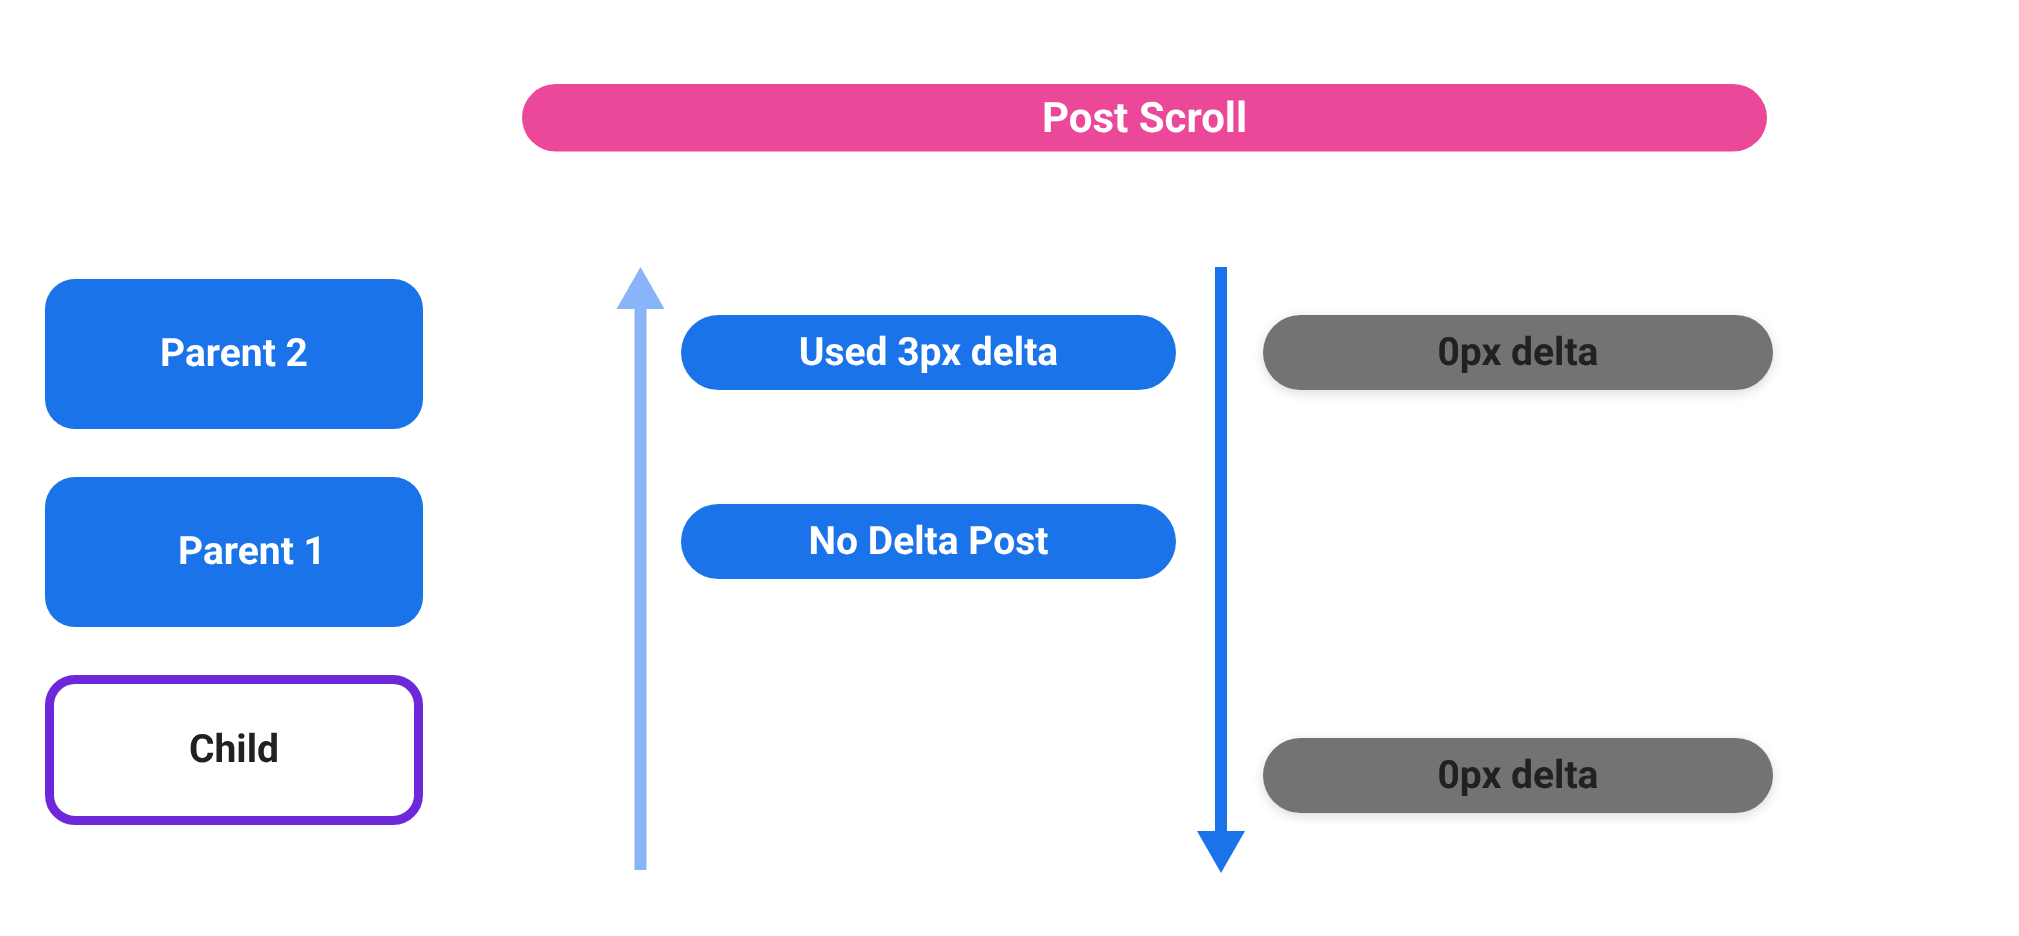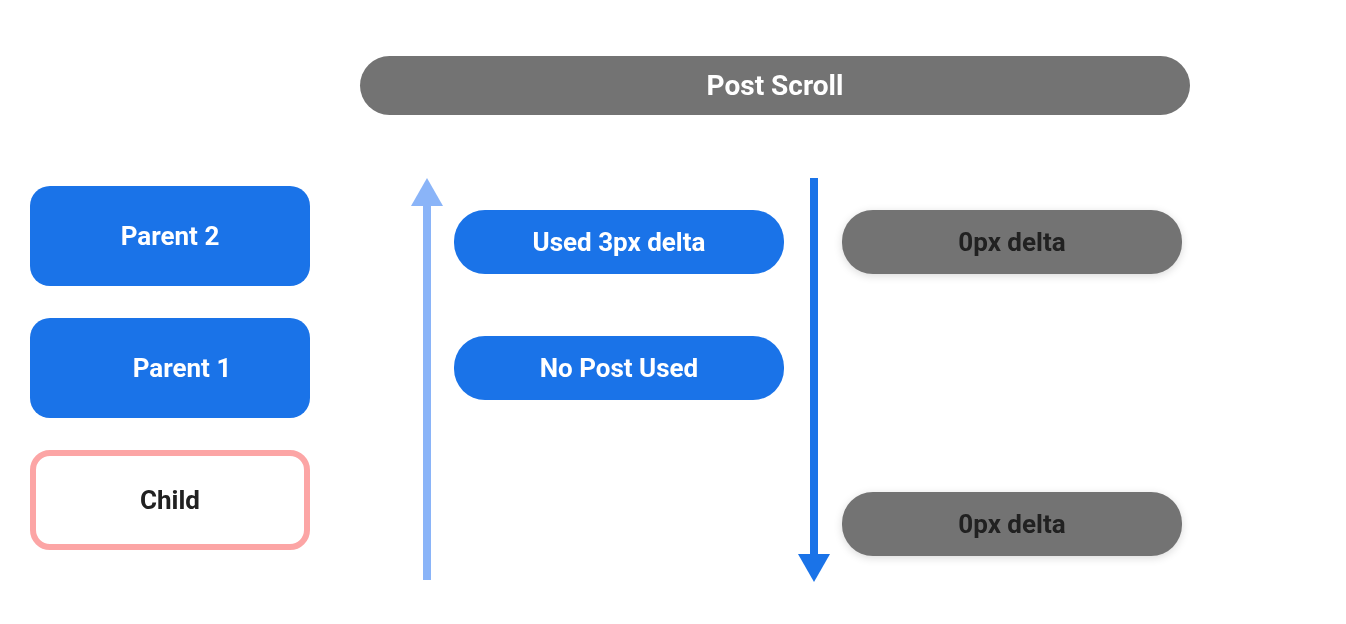--- a/index.html
+++ b/index.html
@@ -12,36 +12,36 @@
       width: 1346px;
       height: 624px;
       background: #ffffff;
       font-family: -apple-system, BlinkMacSystemFont, "Segoe UI", Roboto, Helvetica, Arial, sans-serif;
       position: relative;
     }
     
     .header-pill {
       position: absolute;
       top: 56px;
-      left: 360px;
+      left: 348px;
       width: 830px;
-      height: 59px;
-      background: #737373;
+      height: 45px;
+      background: #ec4899;
       border-radius: 30px;
       display: flex;
       align-items: center;
       justify-content: center;
       color: #ffffff;
       font-size: 28px;
       font-weight: 700;
     }
     
     .hierarchy-box {
       position: absolute;
-      width: 280px;
+      width: 252px;
       height: 100px;
       border-radius: 20px;
       display: flex;
       align-items: center;
       justify-content: center;
       font-size: 26px;
       font-weight: 700;
     }
     
     .parent2 {
@@ -57,21 +57,21 @@
       background: #1a73e8;
       color: #ffffff;
       padding-left: 24px;
     }
     
     .child {
       top: 450px;
       left: 30px;
       background: #ffffff;
       color: #212121;
-      border: 6px solid #fca5a5;
+      border: 6px solid #6d28d9;
     }
     
     .up-arrow {
       position: absolute;
       left: 415px;
       top: 178px;
       height: 402px;
     }
     
     .up-arrow-line {
@@ -116,21 +116,21 @@
       bottom: -2px;
       width: 0;
       height: 0;
       border-left: 16px solid transparent;
       border-right: 16px solid transparent;
       border-top: 28px solid #1a73e8;
     }
     
     .pill {
       position: absolute;
-      height: 64px;
+      height: 50px;
       border-radius: 31px;
       display: flex;
       align-items: center;
       justify-content: center;
       font-size: 26px;
       font-weight: 700;
       text-align: center;
     }
     
     .pill-blue {
@@ -195,21 +195,21 @@
 <div class="down-arrow">
   <div class="down-arrow-line"></div>
   <div class="down-arrow-head"></div>
 </div>
 
 <div class="pill pill-blue used-3px">
   <span>Used 3px delta</span>
 </div>
 
 <div class="pill pill-blue no-delta">
-  <span>No Post Used</span>
+  <span>No Delta Post</span>
 </div>
 
 <div class="pill pill-white delta-0-top">
   <span>0px delta</span>
 </div>
 
 <div class="pill pill-white delta-0-bottom">
   <span>0px delta</span>
 </div>
 

